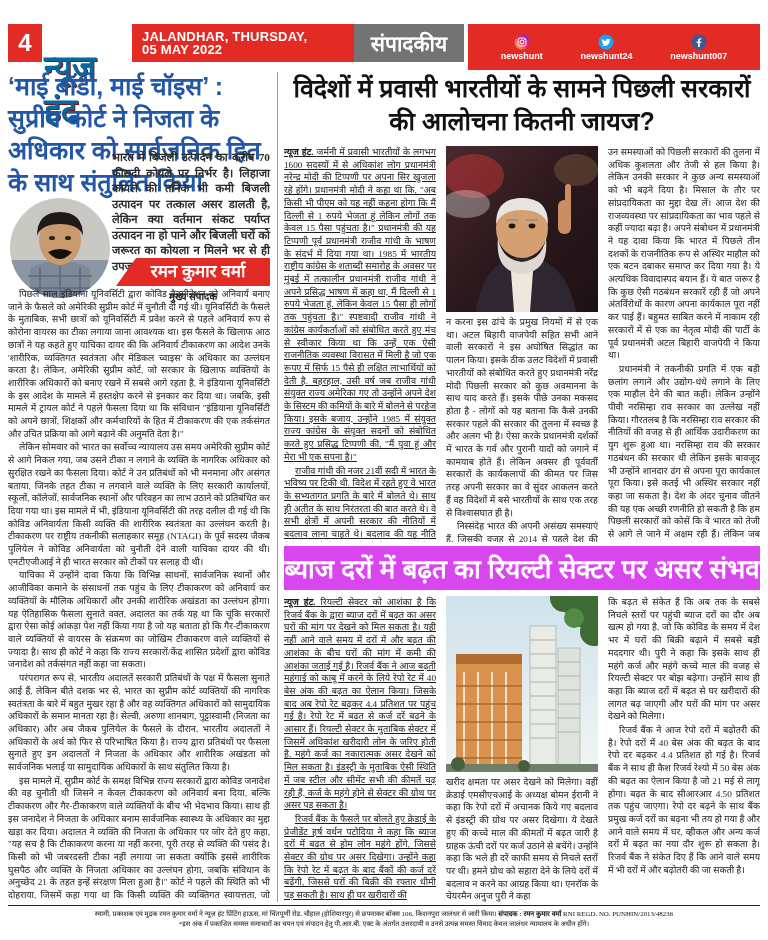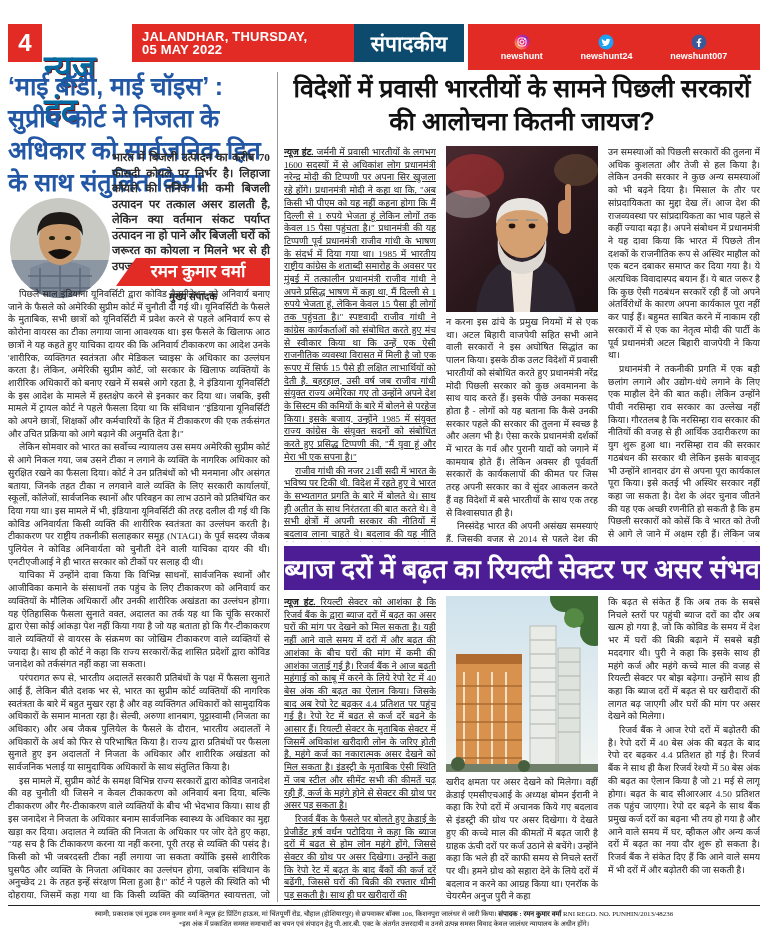--- a/index.html
+++ b/index.html
@@ -8,21 +8,21 @@
   .abs{position:absolute;}
 
   
   .hdr-red{background:#e32b26;color:#fff;}
   .pageno{left:8px;top:24px;width:34px;height:38px;font-size:24px;font-weight:bold;
           display:flex;align-items:center;justify-content:center;}
   .masthead{left:44px;top:24px;width:88px;height:38px;color:#0369a1;font-weight:bold;font-size:32px;
             display:flex;align-items:center;justify-content:center;text-shadow:1px 1px 0 #7a1412;margin-top:44px;}
   .datebox{left:132px;top:24px;width:222px;height:38px;font-size:13px;font-weight:bold;line-height:13px;
            display:flex;flex-direction:column;justify-content:center;padding-left:10px;box-sizing:border-box;letter-spacing:.2px;}
-  .sectionbox{left:354px;top:24px;width:110px;height:38px;background:#0c4a6e;color:#fff;font-size:21px;font-weight:bold;
+  .sectionbox{left:354px;top:24px;width:110px;height:38px;background:#737373;color:#fff;font-size:21px;font-weight:bold;
               display:flex;align-items:center;justify-content:center;}
   .socialbar{left:468px;top:24px;width:292px;height:46px;display:flex;align-items:center;justify-content:space-around;padding:16px 14px;box-sizing:border-box;}
   .social-item{display:flex;flex-direction:column;align-items:center;gap:1px;color:#fff;font-size:9px;font-weight:bold;}
   .social-item svg{display:block;}
 
   
   .news-body{font-family:"Liberation Serif","DejaVu Serif",serif;font-size:9.2px;line-height:12.7px;
              text-align:justify;color:#1c1c1c;overflow:hidden;}
   .news-body p{margin:0 0 1px 0;text-indent:11px;}
   .news-body p.cont{text-indent:0;}
@@ -43,21 +43,21 @@
                font-family:"Liberation Serif","DejaVu Serif",serif;}
   .l-body{left:8px;top:288px;width:262px;height:614px;}
 
   
   .vdivider{left:277px;top:72px;height:830px;border-left:1px solid #999;}
   .r-headline{left:284px;top:72px;width:476px;font-size:25px;line-height:33px;font-weight:bold;color:#111;text-align:center;}
   .col{width:152px;top:146px;height:396px;}
   .c1{left:284px;text-decoration:underline;} .c2{left:446px;} .c3{left:608px;}
   .col-photo{width:152px;display:block;margin-bottom:4px;}
 
-  .band{left:284px;top:546px;width:476px;height:44px;background:#4c1d95;color:#fff;font-weight:bold;
+  .band{left:284px;top:546px;width:476px;height:44px;background:#d946ef;color:#fff;font-weight:bold;
         font-size:26px;display:flex;align-items:center;justify-content:center;}
   .bcol{top:596px;height:307px;width:152px;}
 
   
   .footer-rule{left:8px;top:905px;width:752px;border-top:1.5px solid #222;}
   .footer-line{left:0;width:768px;text-align:center;font-family:"Liberation Serif","DejaVu Serif",serif;
                font-size:6.9px;color:#111;}
   .f1{top:909px;} .f2{top:919px;}
 </style>
 </head>

